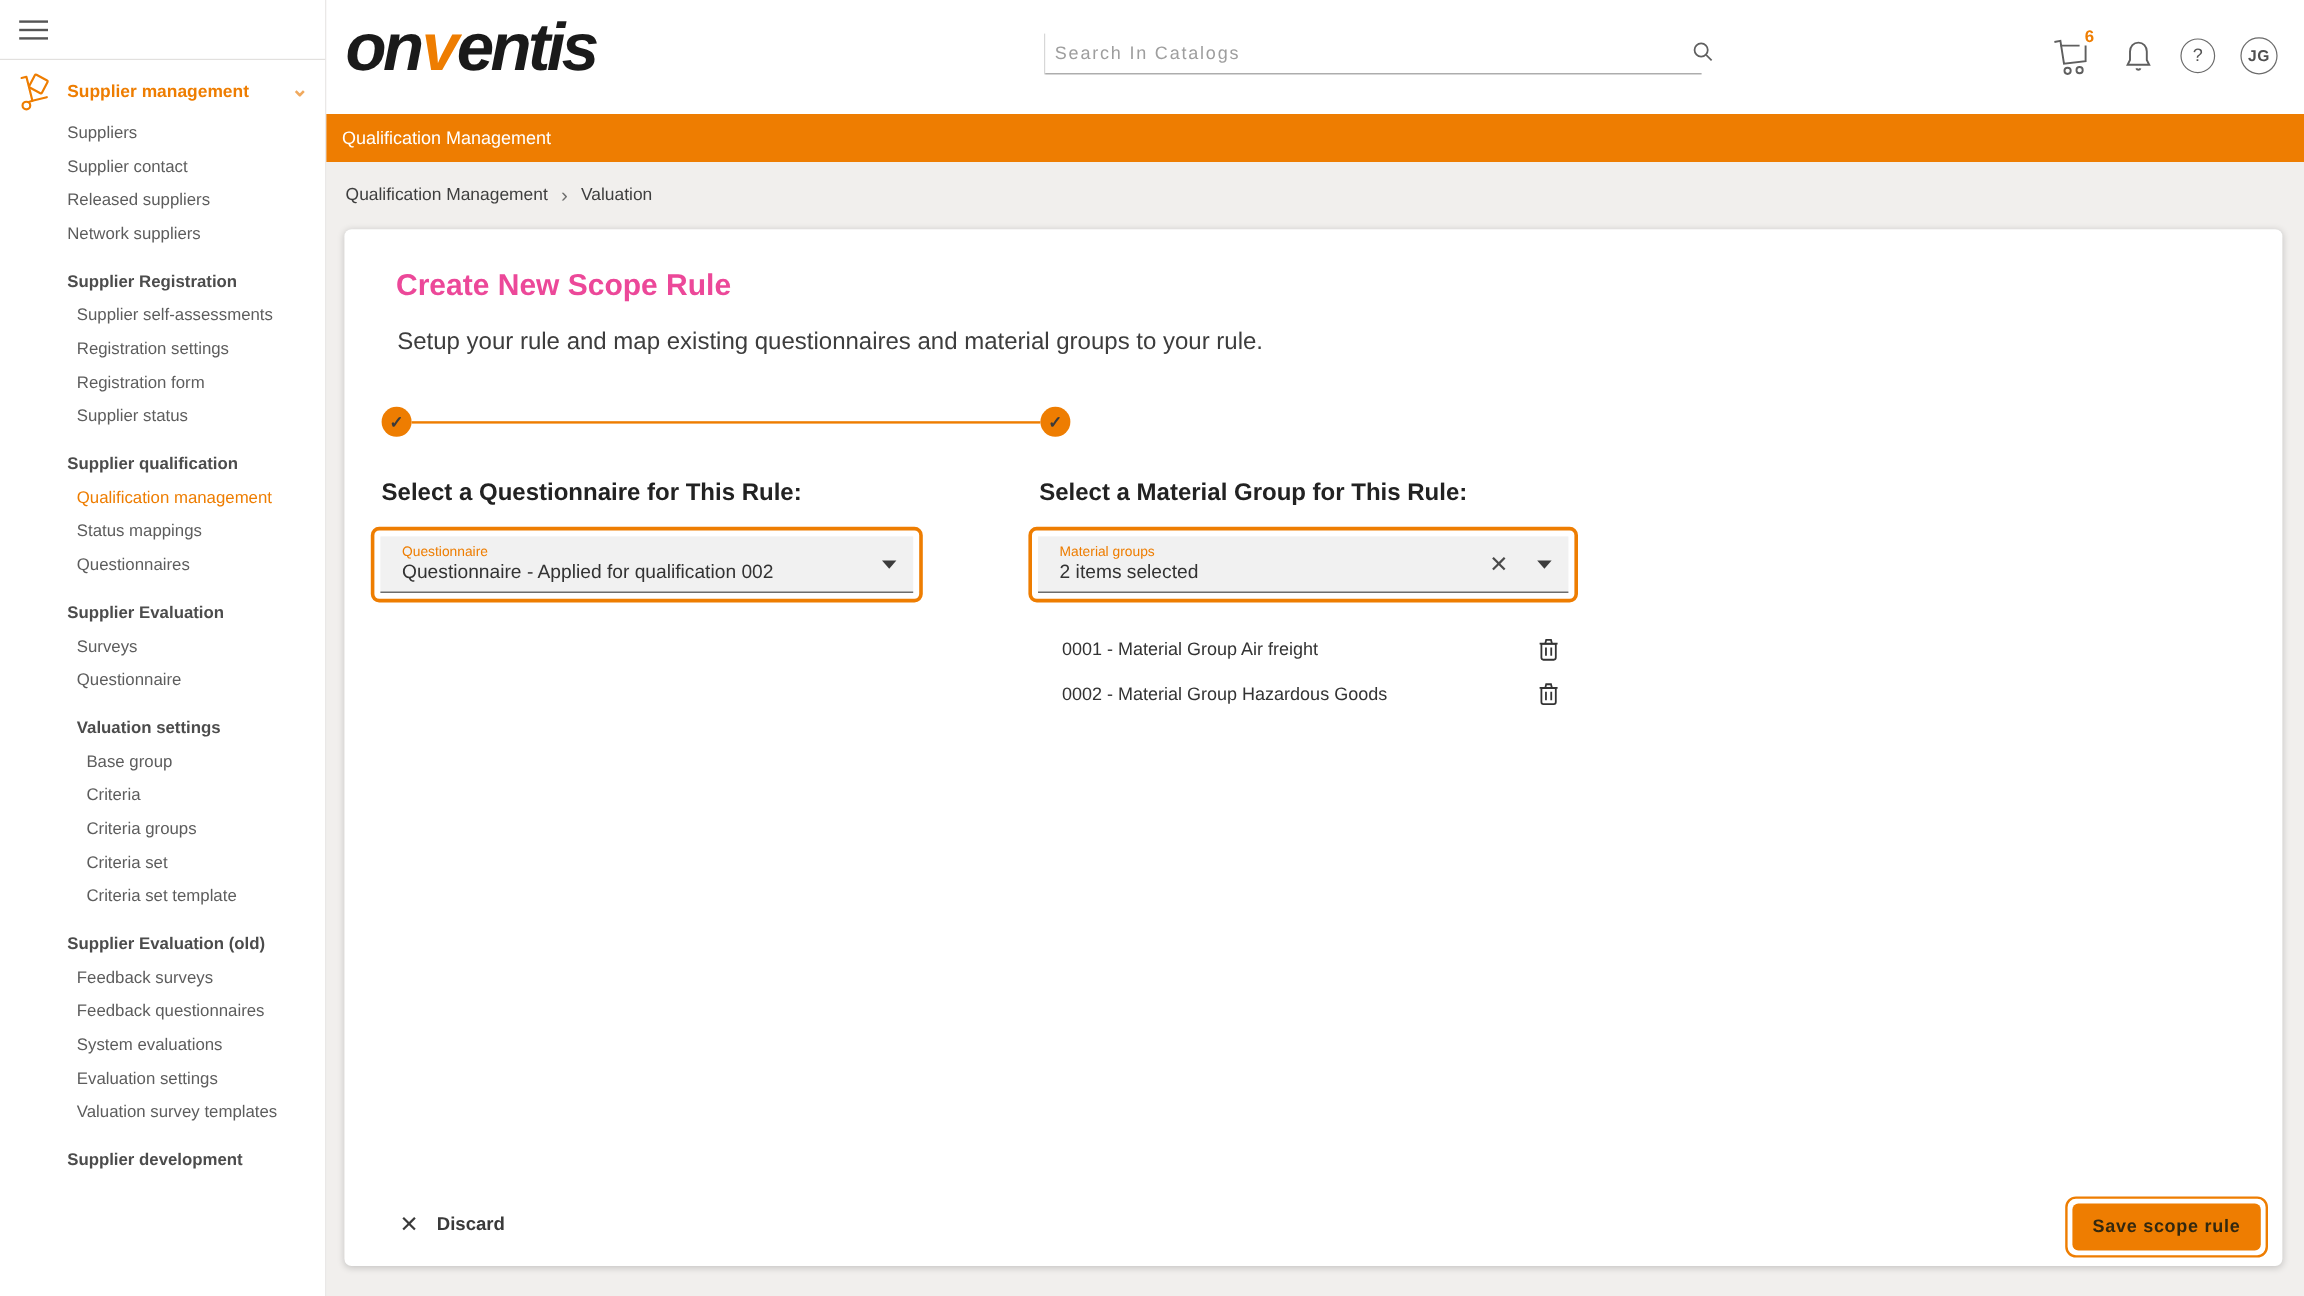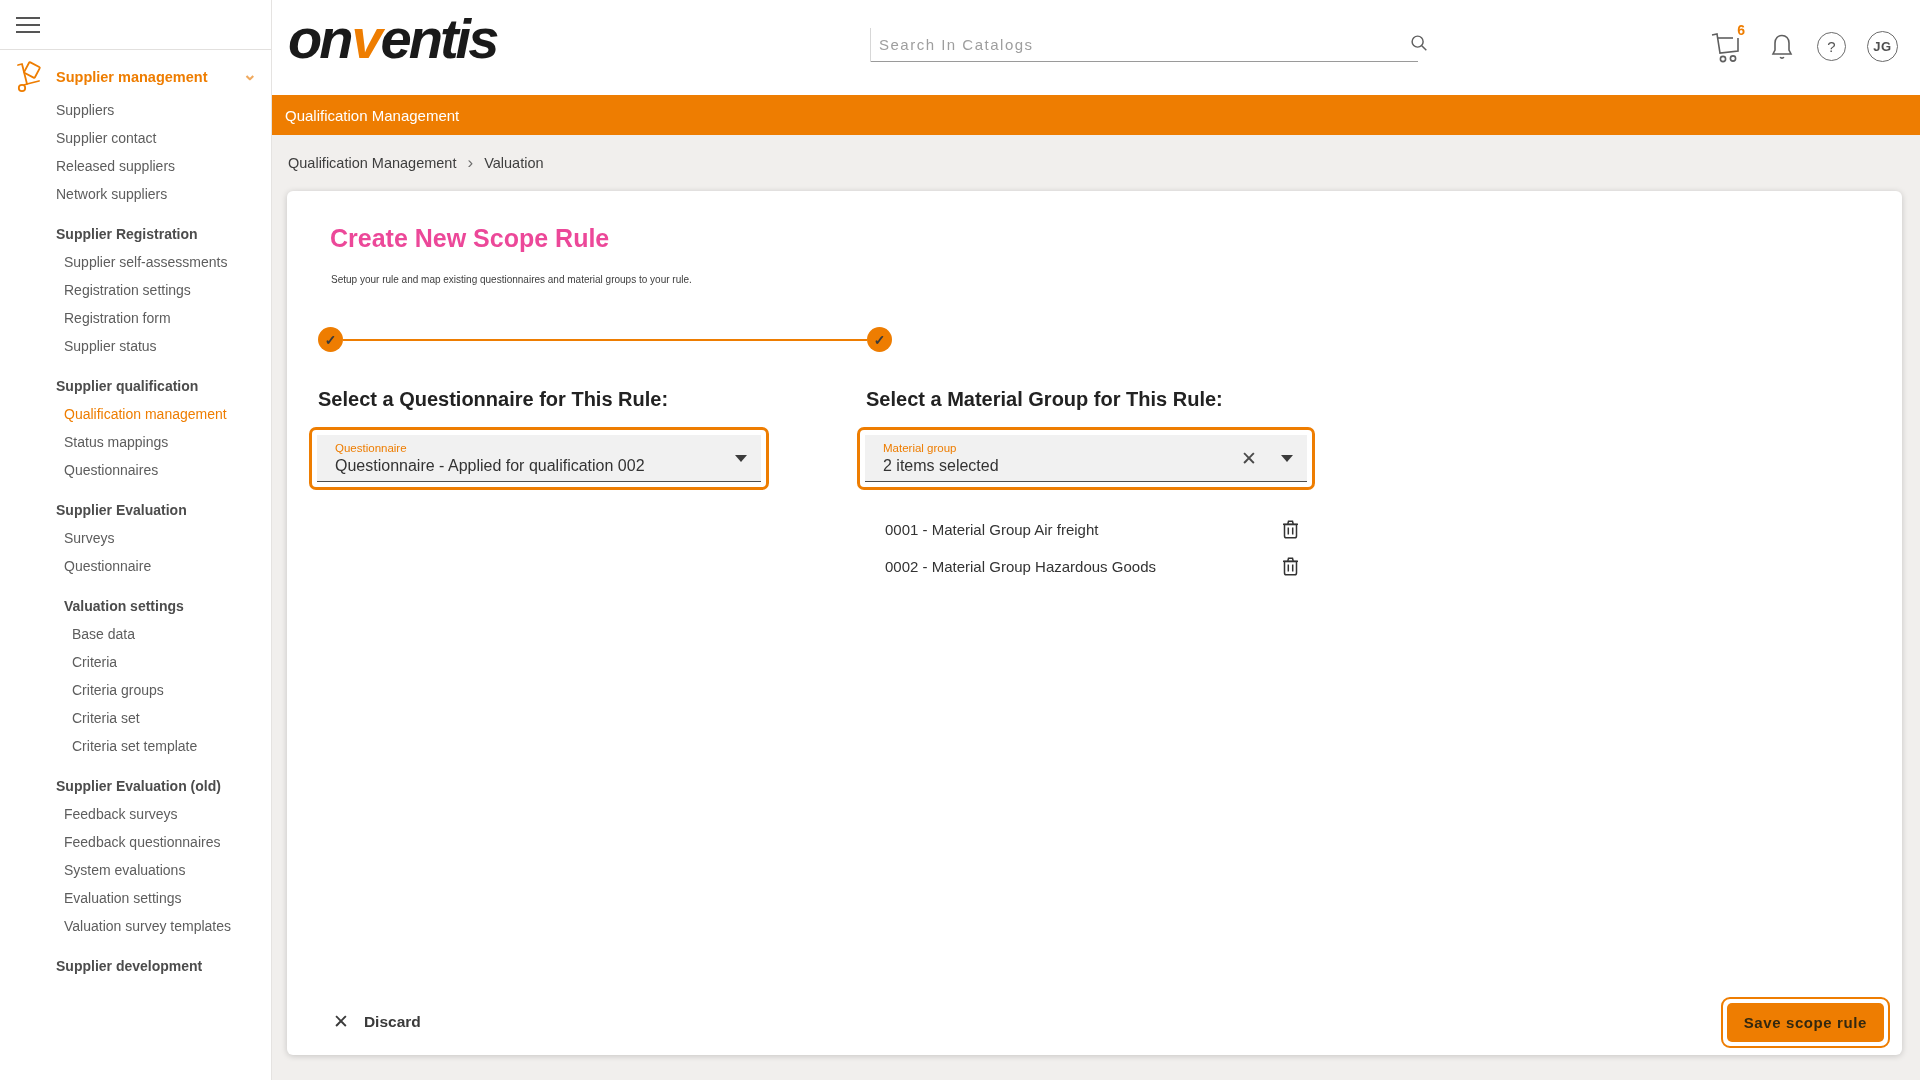--- a/index.html
+++ b/index.html
@@ -49,21 +49,21 @@
   .content { flex:1; position:relative; }
   .card { position:absolute; left:15px; right:18px; top:0; bottom:25px; background:#fff; border-radius:6px;
           box-shadow:0 1px 6px rgba(0,0,0,.18); overflow:hidden; }
 
   
   .tabs { margin:24px 0 0 15px; width:438px; border-bottom:1px solid #dedede; display:flex; }
   .tab { padding:2px 24px 13px; font-size:15px; font-weight:700; letter-spacing:.4px; color:#3d3d3d; cursor:pointer; white-space:nowrap; }
   .tab.active { color:#ee7d01; border-bottom:3px solid #ee7d01; margin-bottom:-2px; }
 
   .page-title { margin:33px 0 0 43px; font-size:25px; font-weight:700; color:#ec4899; }
-  .subtitle { margin:21px 0 0 44px; font-size:10px; color:#3d3d3d; }
+  .subtitle { margin:21px 0 0 44px; font-size:20px; color:#3d3d3d; }
 
   .stepper { margin:42px 0 0 31px; width:574px; display:flex; align-items:center; }
   .step-circle { width:25px; height:25px; border-radius:50%; background:#ee7d01; color:#3a3a3a; display:flex; align-items:center; justify-content:center;
                  font-size:14px; font-weight:700; flex-shrink:0; }
   .step-line { flex:1; height:2px; background:#ee7d01; }
 
   .sections { display:flex; margin:36px 0 0 22px; }
   .section-left { width:460px; }
   .section-right { width:458px; margin-left:88px; }
   .section-heading { font-size:20px; font-weight:700; color:#222; margin:0 0 16px 9px; }
@@ -122,21 +122,21 @@
         <div class="nav-link lvl2">Registration form</div>
         <div class="nav-link lvl2">Supplier status</div>
         <div class="nav-heading lvl1">Supplier qualification</div>
         <div class="nav-link lvl2 active">Qualification management</div>
         <div class="nav-link lvl2">Status mappings</div>
         <div class="nav-link lvl2">Questionnaires</div>
         <div class="nav-heading lvl1">Supplier Evaluation</div>
         <div class="nav-link lvl2">Surveys</div>
         <div class="nav-link lvl2">Questionnaire</div>
         <div class="nav-heading lvl2">Valuation settings</div>
-        <div class="nav-link lvl3">Base data</div>
+        <div class="nav-link lvl3">Base group</div>
         <div class="nav-link lvl3">Criteria</div>
         <div class="nav-link lvl3">Criteria groups</div>
         <div class="nav-link lvl3">Criteria set</div>
         <div class="nav-link lvl3">Criteria set template</div>
         <div class="nav-heading lvl1">Supplier Evaluation (old)</div>
         <div class="nav-link lvl2">Feedback surveys</div>
         <div class="nav-link lvl2">Feedback questionnaires</div>
         <div class="nav-link lvl2">System evaluations</div>
         <div class="nav-link lvl2">Evaluation settings</div>
         <div class="nav-link lvl2">Valuation survey templates</div>
@@ -223,21 +223,21 @@
               <span class="caret"></span>
             </div>
           </div>
         </div>
 
         <div class="section-right">
           <h2 class="section-heading">Select a Material Group for This Rule:</h2>
           <div class="field-box">
             <div class="field">
               <div class="field-text">
-                <div class="field-label">Material group</div>
+                <div class="field-label">Material groups</div>
                 <div class="field-value">2 items selected</div>
               </div>
               <span class="clear-icon">✕</span>
               <span class="caret"></span>
             </div>
           </div>
           <div class="material-list" id="material-list">
               <div class="material-row">
                 <span>0001 - Material Group Air freight</span>
                 <button class="trash-btn">

